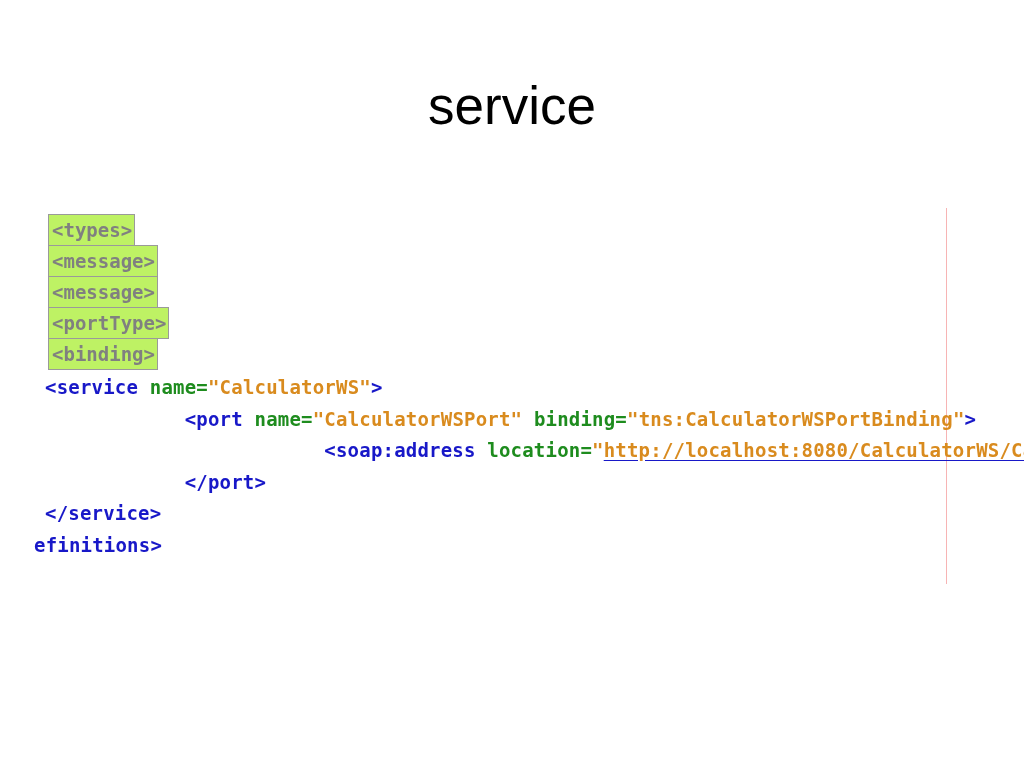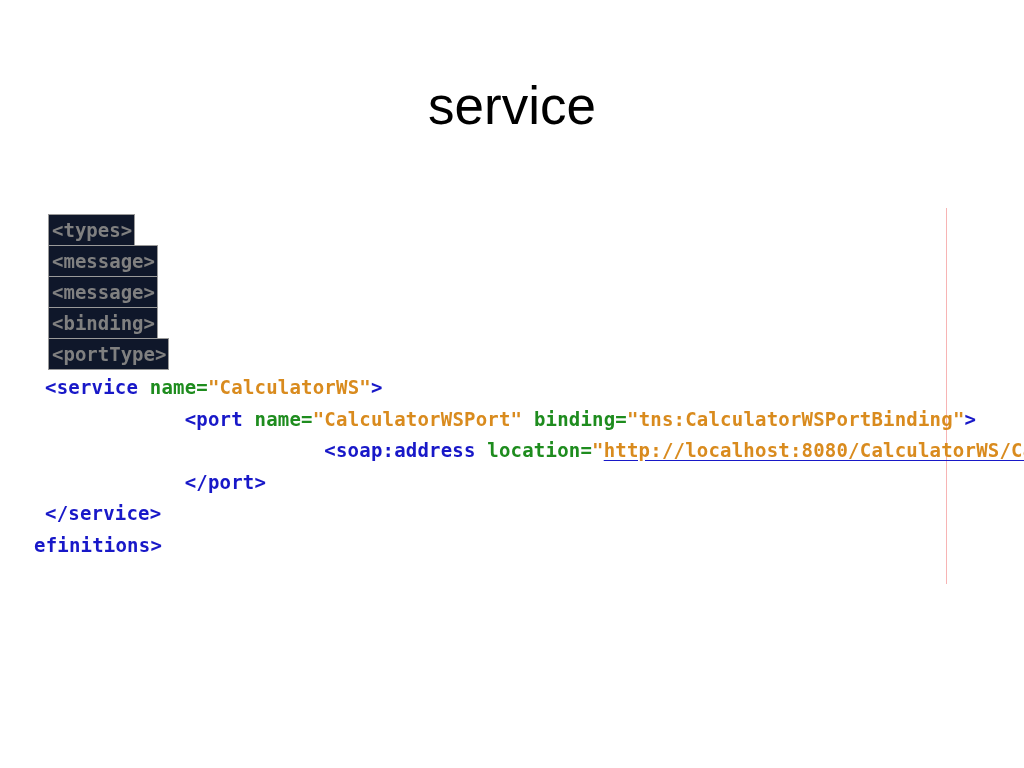--- a/index.html
+++ b/index.html
@@ -44,21 +44,21 @@
   
   #collapsed-boxes {
     position: absolute;
     left: 48px;
     top: 214px;
   }
   .collapsed-box {
     box-sizing: border-box;
     height: 32px;
     border: 1px solid #9a9a9a;
-    background: #0f172a;
+    background: #bef264;
     color: #808080;
     font-family: "DejaVu Sans Mono", "Liberation Mono", monospace;
     font-size: 19px;
     font-weight: 700;
     line-height: 30px;
     padding: 0 2px 0 3px;
     white-space: nowrap;
     display: block;
     margin-top: -1px;
     width: max-content;
@@ -95,17 +95,17 @@
 <body>
 
 <div id="slide-title">service</div>
 
 <div id="margin-guide"></div>
 
 <div id="collapsed-boxes">
     <div class="collapsed-box">&lt;types&gt;</div>
     <div class="collapsed-box">&lt;message&gt;</div>
     <div class="collapsed-box">&lt;message&gt;</div>
+    <div class="collapsed-box">&lt;portType&gt;</div>
     <div class="collapsed-box">&lt;binding&gt;</div>
-    <div class="collapsed-box">&lt;portType&gt;</div>
   </div>
 
 <div id="code-block"><div class="code-line" style="margin-left: 11px;"><span class="tok-tag">&lt;service </span><span class="tok-attr">name=</span><span class="tok-val">"CalculatorWS"</span><span class="tok-tag">&gt;</span></div><div class="code-line" style="margin-left: 11px;">&nbsp;&nbsp;&nbsp;&nbsp;&nbsp;&nbsp;&nbsp;&nbsp;&nbsp;&nbsp;&nbsp;&nbsp;<span class="tok-tag">&lt;port </span><span class="tok-attr">name=</span><span class="tok-val">"CalculatorWSPort"</span><span> </span><span class="tok-attr">binding=</span><span class="tok-val">"tns:CalculatorWSPortBinding"</span><span class="tok-tag">&gt;</span></div><div class="code-line" style="margin-left: 11px;">&nbsp;&nbsp;&nbsp;&nbsp;&nbsp;&nbsp;&nbsp;&nbsp;&nbsp;&nbsp;&nbsp;&nbsp;&nbsp;&nbsp;&nbsp;&nbsp;&nbsp;&nbsp;&nbsp;&nbsp;&nbsp;&nbsp;&nbsp;&nbsp;<span class="tok-tag">&lt;soap:address </span><span class="tok-attr">location=</span><span class="tok-val">"</span><span class="tok-link">http://localhost:8080/CalculatorWS/CalculatorWS</span></div><div class="code-line" style="margin-left: 11px;">&nbsp;&nbsp;&nbsp;&nbsp;&nbsp;&nbsp;&nbsp;&nbsp;&nbsp;&nbsp;&nbsp;&nbsp;<span class="tok-tag">&lt;/port&gt;</span></div><div class="code-line" style="margin-left: 11px;"><span class="tok-tag">&lt;/service&gt;</span></div><div class="code-line" style="margin-left: 0px;"><span class="tok-tag">efinitions&gt;</span></div></div>
 
 </body></html>

